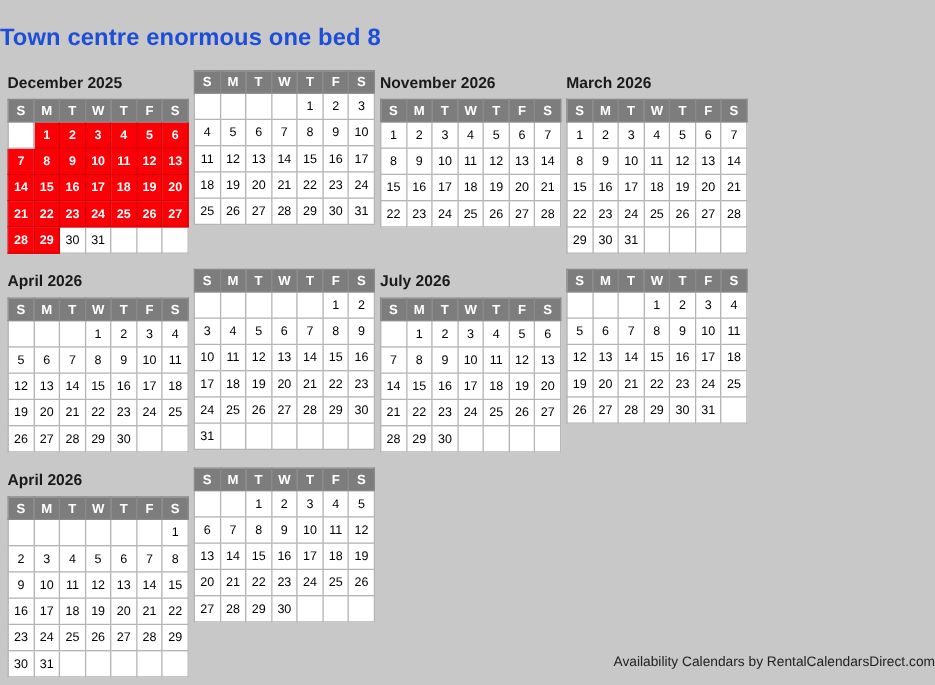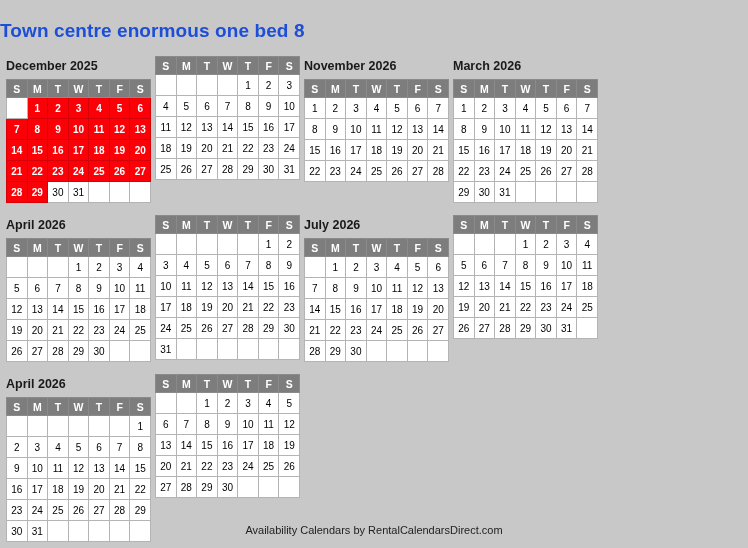--- a/index.html
+++ b/index.html
@@ -77,21 +77,21 @@
     border: 1px solid #d60006;
   }
   table.cal td.empty {
     background: #ffffff;
   }
   .footer {
     position: absolute;
     left: 0;
     right: 0;
     bottom: 12px;
-    text-align: center;
+    text-align: right;
     font-size: 11px;
     color: #222222;
   }
 </style>
 </head>
 <body>
 
 <div class="page">
 
   <div class="title">Town centre enormous one bed 8</div>

